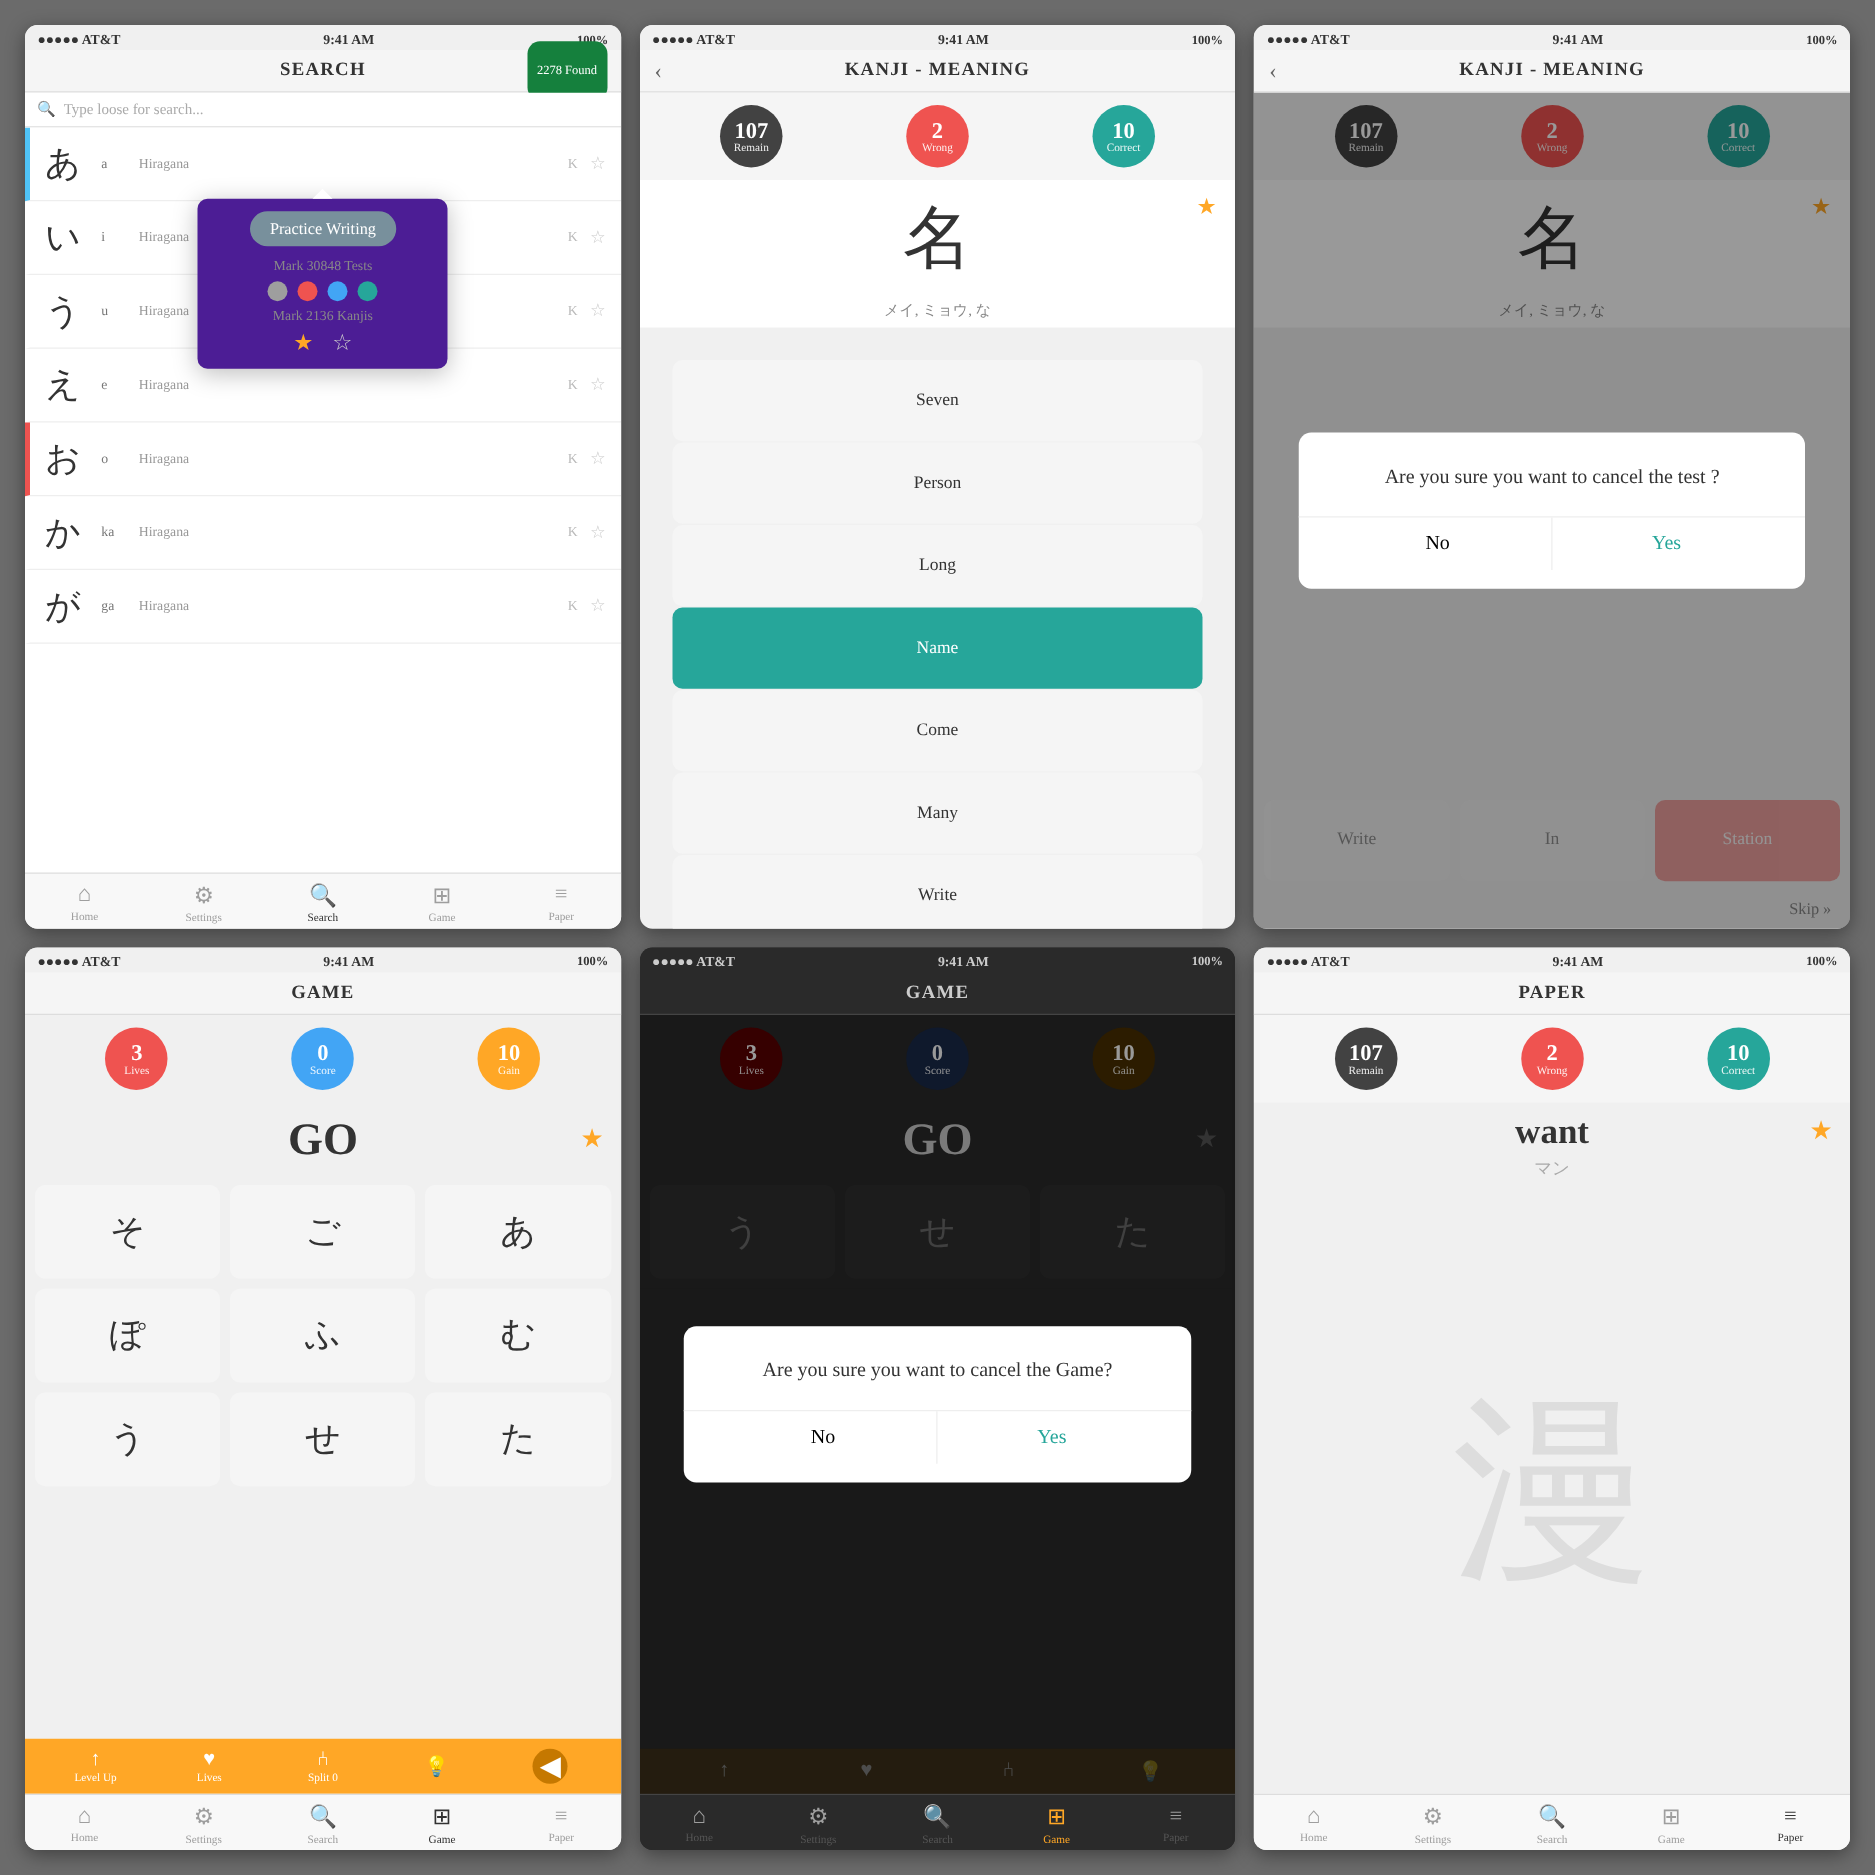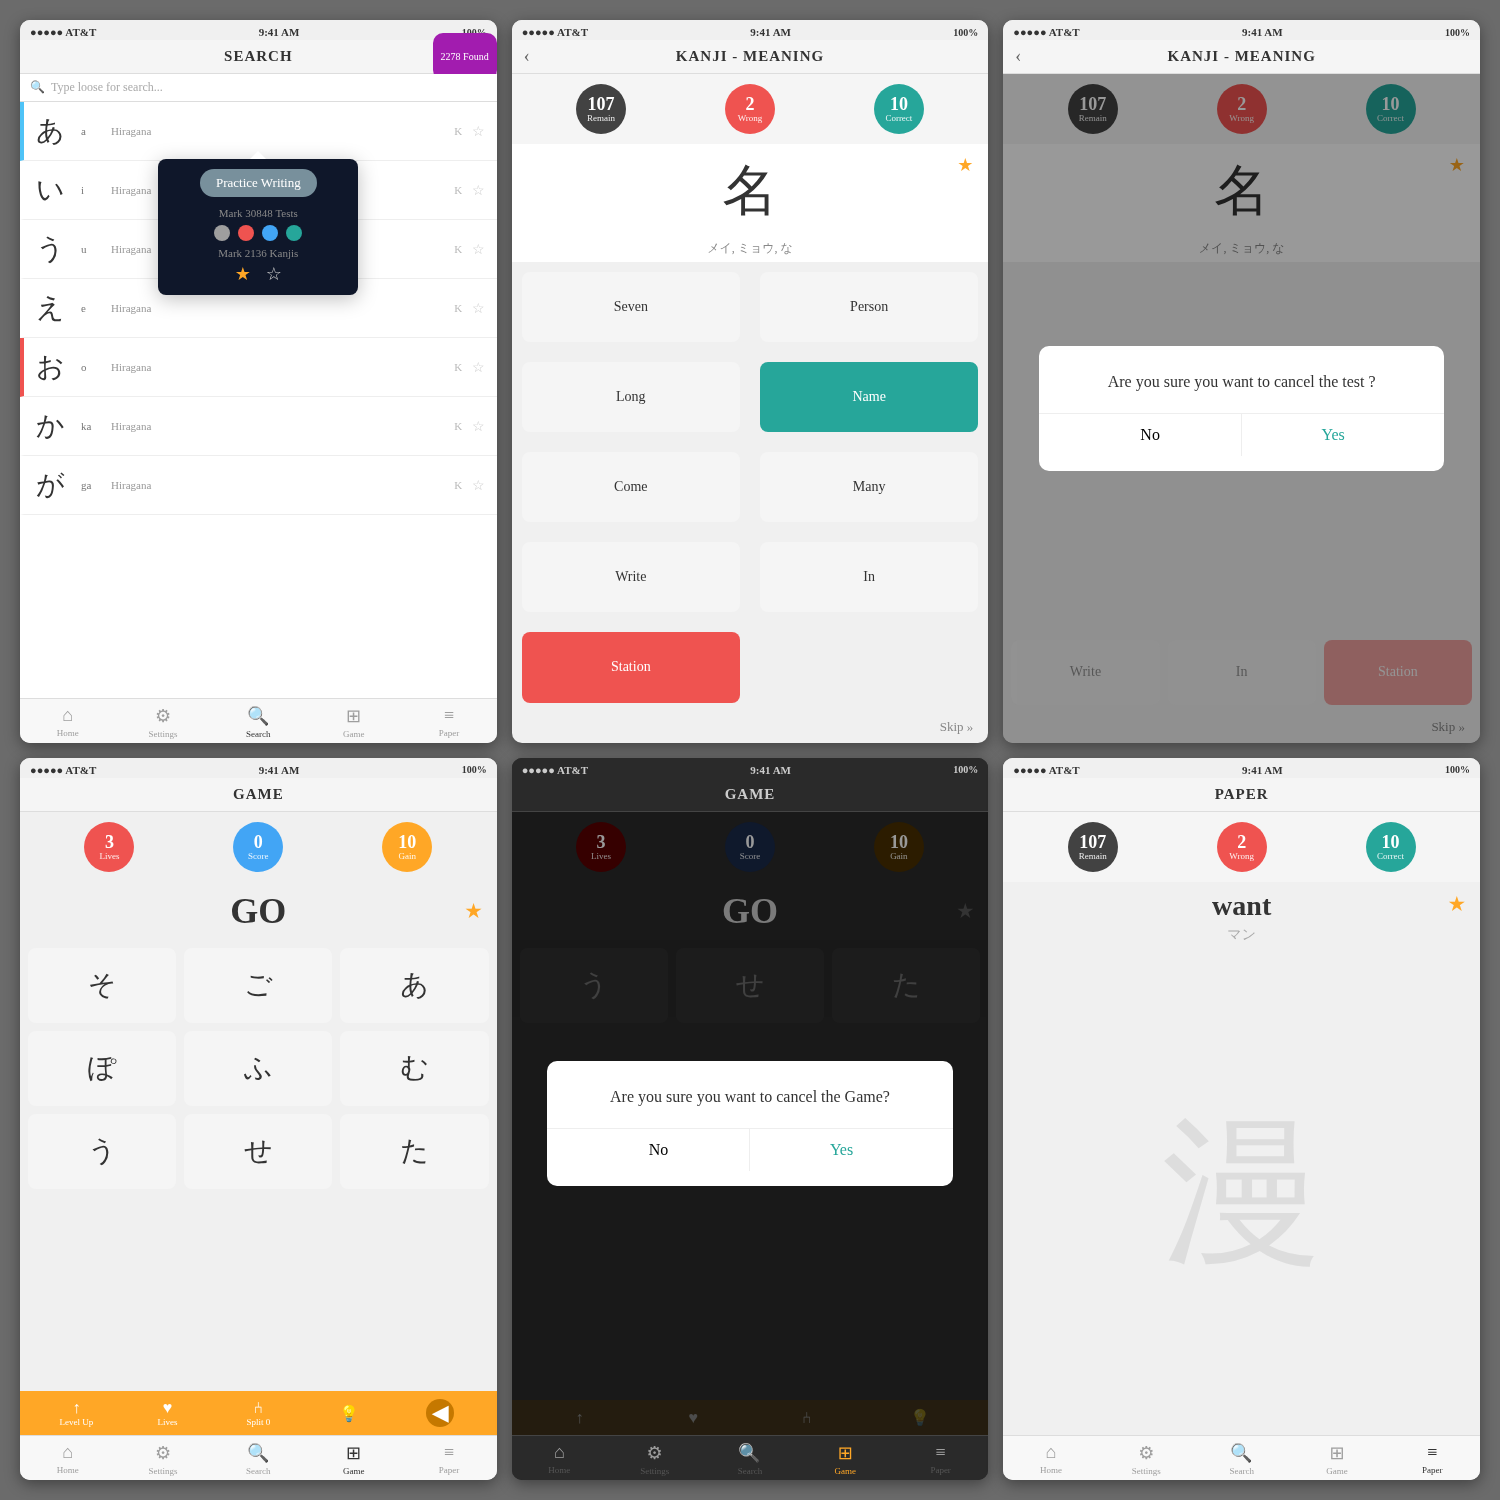--- a/index.html
+++ b/index.html
@@ -75,22 +75,22 @@
     .nav-back {
       position: absolute;
       left: 12px;
       font-size: 18px;
       color: #666;
       cursor: pointer;
     }
 
     .search-found-badge {
       position: absolute;
-      right: 0;
-      background: #a21caf;
+      right: 11px;
+      background: #15803d;
       color: white;
       border-radius: 10px;
       font-size: 10px;
       padding: 18px 8px;
     }
 
     
     .search-bar {
       background: white;
       padding: 6px 10px;
@@ -153,21 +153,21 @@
     .blue-accent { border-left: 4px solid #4fc3f7; }
     .red-accent { border-left: 4px solid #ef5350; }
     .no-accent { border-left: 4px solid transparent; }
 
     
     .dropdown-popup {
       position: absolute;
       top: 85px;
       left: 50%;
       transform: translateX(-50%);
-      background: #0f172a;
+      background: #4c1d95;
       border-radius: 8px;
       box-shadow: 0 4px 20px rgba(0,0,0,0.25);
       padding: 10px 15px;
       z-index: 10;
       width: 200px;
       text-align: center;
     }
 
     .dropdown-popup::before {
       content: '';
@@ -329,23 +329,23 @@
 
     .kanji-fav {
       position: absolute;
       right: 15px;
       font-size: 18px;
       color: #ffa726;
     }
 
     .answers-grid {
       display: grid;
-      grid-template-columns: repeat(2, 1fr);
-      gap: 20px;
-      padding: 10px;
+      grid-template-columns: repeat(1, 1fr);
+      gap: 1px;
+      padding: 26px;
       flex: 1;
     }
 
     .answer-btn {
       background: #f5f5f5;
       border-radius: 8px;
       display: flex;
       align-items: center;
       justify-content: center;
       font-size: 14px;

